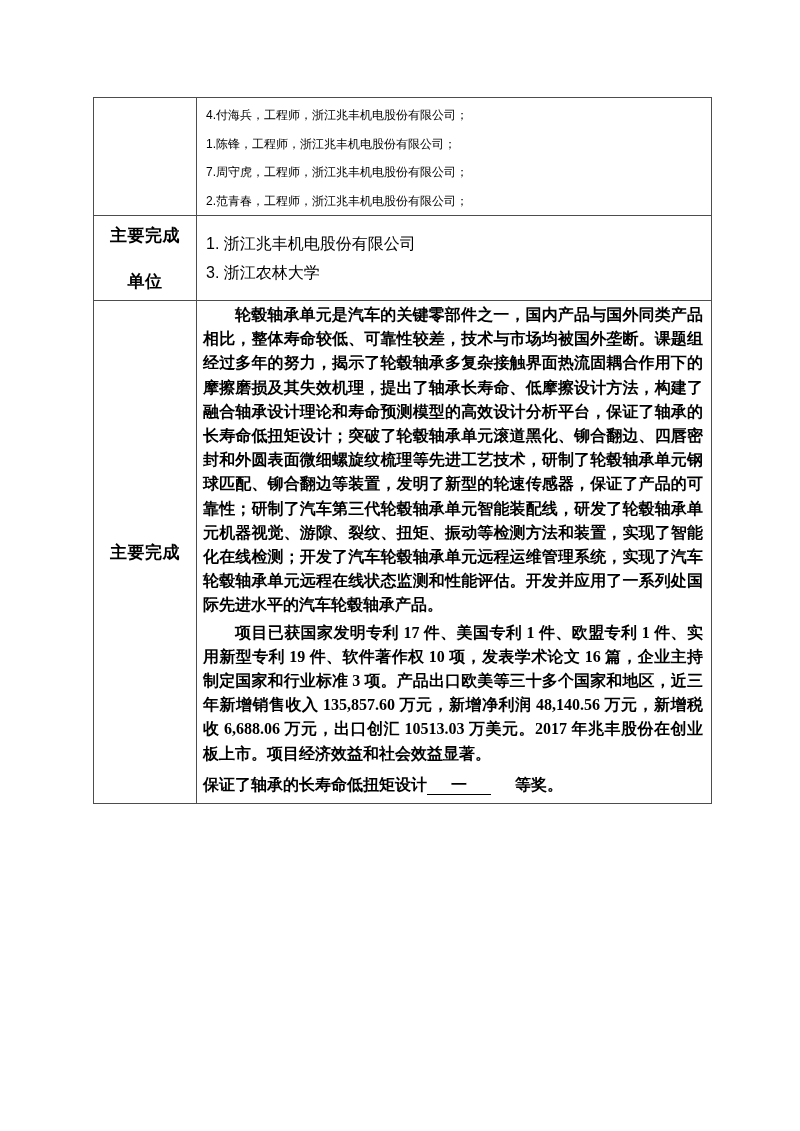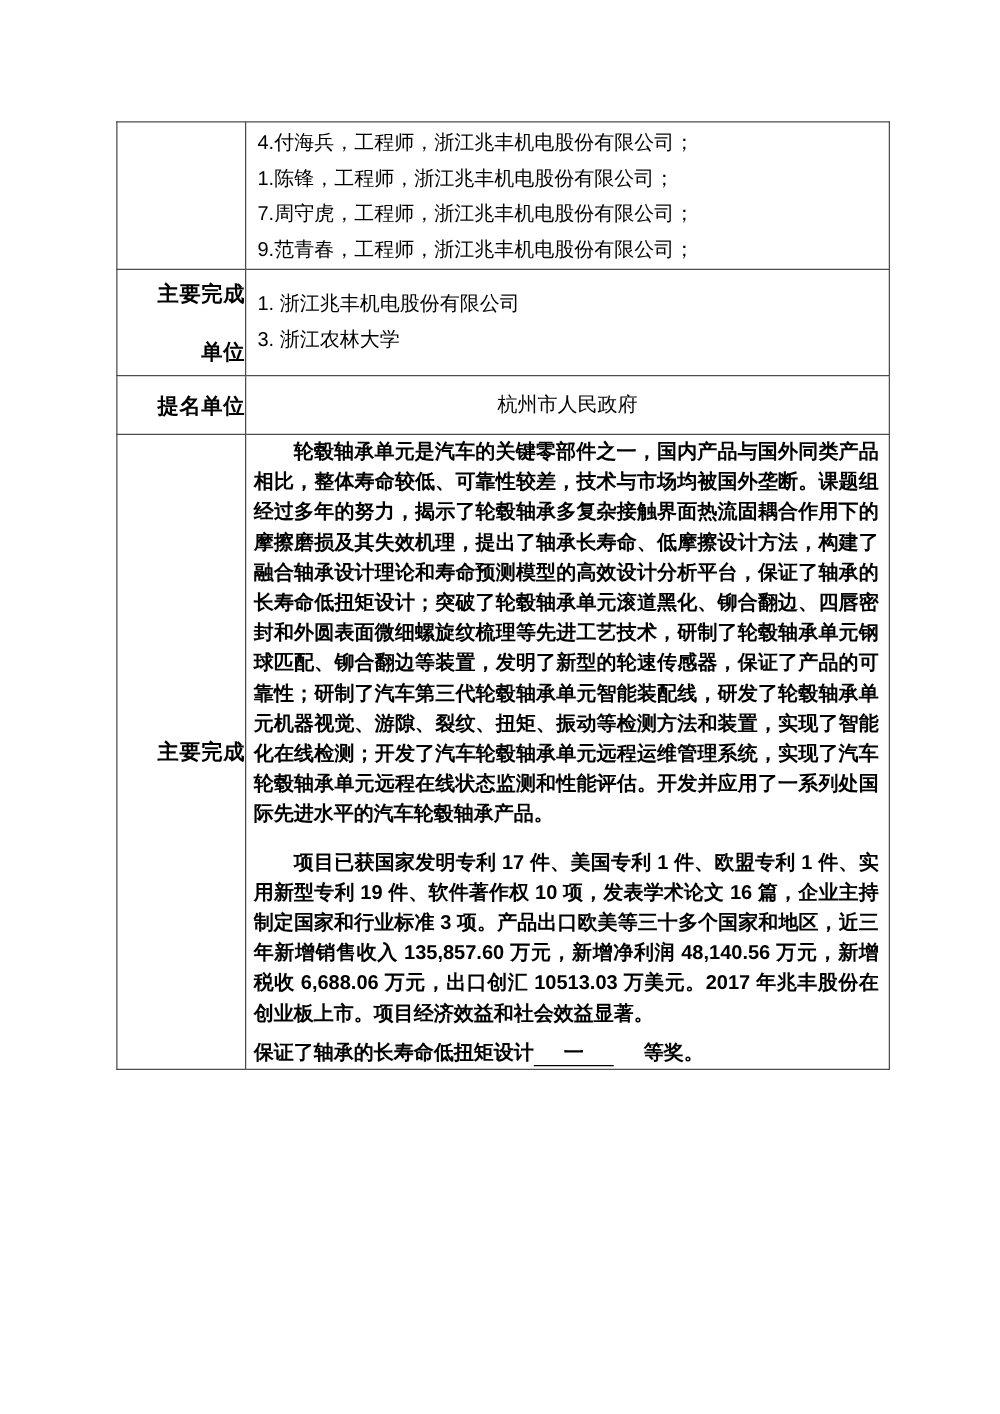--- a/index.html
+++ b/index.html
@@ -24,59 +24,59 @@
     table-layout: fixed;
   }
   table.doc-table td {
     border: 1.5px solid #4d4d4d;
     vertical-align: middle;
     overflow: hidden;
   }
   col.c-label { width: 103px; }
 
   .label-cell {
-    text-align: right;
+    text-align: center;
     font-size: 17px;
     font-weight: 700;
     letter-spacing: 0.5px;
   }
   .label-two-line .line { line-height: 17px; }
   .label-two-line .line + .line { margin-top: 29px; }
 
   
   tr.row-completers td { height: 118px; }
   .persons-cell {
     vertical-align: top !important;
     padding: 3px 0 0 9px;
-    font-size: 16px;
+    font-size: 12px;
   }
   .person-line { line-height: 28.5px; white-space: nowrap; }
 
   
   tr.row-units td { height: 85px; }
   .units-cell { padding: 0 12px 0 9px; font-size: 16px; margin-left: 17px; }
   .unit-line { line-height: 29px; white-space: nowrap; }
 
   
   tr.row-nominator td { height: 47px; }
   .nominator-cell { text-align: center; font-size: 16px; }
 
   
-  tr.row-opinion td { height: 503px; }
+  tr.row-opinion td { height: 503px; font-family: Liberation Serif, serif; }
   .opinion-cell {
     vertical-align: top !important;
     padding: 2px 8px 0 6px;
     font-size: 16px;
     font-weight: 700;
     line-height: 24.2px;
     text-align: justify;
     text-justify: inter-character;
   }
   .opinion-cell p.para { text-indent: 2em; }
-  .opinion-cell p.para-2 { margin-top: 14px; }
+  .opinion-cell p.para-2 { margin-top: 3px; }
   .closing-line {
     margin-top: 7px;
     text-align: left;
     white-space: nowrap;
   }
   .blank-underline {
     display: inline-block;
     min-width: 64px;
     text-align: center;
     border-bottom: 1.5px solid #000000;
@@ -95,39 +95,35 @@
         <col>
       </colgroup>
 
     <tbody>
         <tr class="row-completers">
       <td class="label-cell"></td>
       <td class="persons-cell">
         <div class="person-line">4.付海兵，工程师，浙江兆丰机电股份有限公司；</div>
         <div class="person-line">1.陈锋，工程师，浙江兆丰机电股份有限公司；</div>
         <div class="person-line">7.周守虎，工程师，浙江兆丰机电股份有限公司；</div>
-        <div class="person-line">9.范青春，工程师，浙江兆丰机电股份有限公司；</div>
+        <div class="person-line">2.范青春，工程师，浙江兆丰机电股份有限公司；</div>
       </td>
     </tr>
 
     <tr class="row-units">
       <td class="label-cell label-two-line">
         <div class="line">主要完成</div>
         <div class="line">单位</div>
       </td>
       <td class="units-cell">
         <div class="unit-line">1. 浙江兆丰机电股份有限公司</div>
         <div class="unit-line">3. 浙江农林大学</div>
       </td>
     </tr>
 
-    <tr class="row-nominator">
-      <td class="label-cell">提名单位</td>
-      <td class="nominator-cell">杭州市人民政府</td>
-    </tr>
 
     <tr class="row-opinion">
       <td class="label-cell">主要完成</td>
       <td class="opinion-cell">
         <p class="para para-1">轮毂轴承单元是汽车的关键零部件之一，国内产品与国外同类产品相比，整体寿命较低、可靠性较差，技术与市场均被国外垄断。课题组经过多年的努力，揭示了轮毂轴承多复杂接触界面热流固耦合作用下的摩擦磨损及其失效机理，提出了轴承长寿命、低摩擦设计方法，构建了融合轴承设计理论和寿命预测模型的高效设计分析平台，保证了轴承的长寿命低扭矩设计；突破了轮毂轴承单元滚道黑化、铆合翻边、四唇密封和外圆表面微细螺旋纹梳理等先进工艺技术，研制了轮毂轴承单元钢球匹配、铆合翻边等装置，发明了新型的轮速传感器，保证了产品的可靠性；研制了汽车第三代轮毂轴承单元智能装配线，研发了轮毂轴承单元机器视觉、游隙、裂纹、扭矩、振动等检测方法和装置，实现了智能化在线检测；开发了汽车轮毂轴承单元远程运维管理系统，实现了汽车轮毂轴承单元远程在线状态监测和性能评估。开发并应用了一系列处国际先进水平的汽车轮毂轴承产品。</p>
         <p class="para para-2">项目已获国家发明专利 17 件、美国专利 1 件、欧盟专利 1 件、实用新型专利 19 件、软件著作权 10 项，发表学术论文 16 篇，企业主持制定国家和行业标准 3 项。产品出口欧美等三十多个国家和地区，近三年新增销售收入 135,857.60 万元，新增净利润 48,140.56 万元，新增税收 6,688.06 万元，出口创汇 10513.03 万美元。2017 年兆丰股份在创业板上市。项目经济效益和社会效益显著。</p>
         <div class="closing-line"><span>保证了轴承的长寿命低扭矩设计</span><span class="blank-underline"><span>一</span></span><span class="closing-suffix">等奖。</span></div>
       </td>
     </tr>
 

